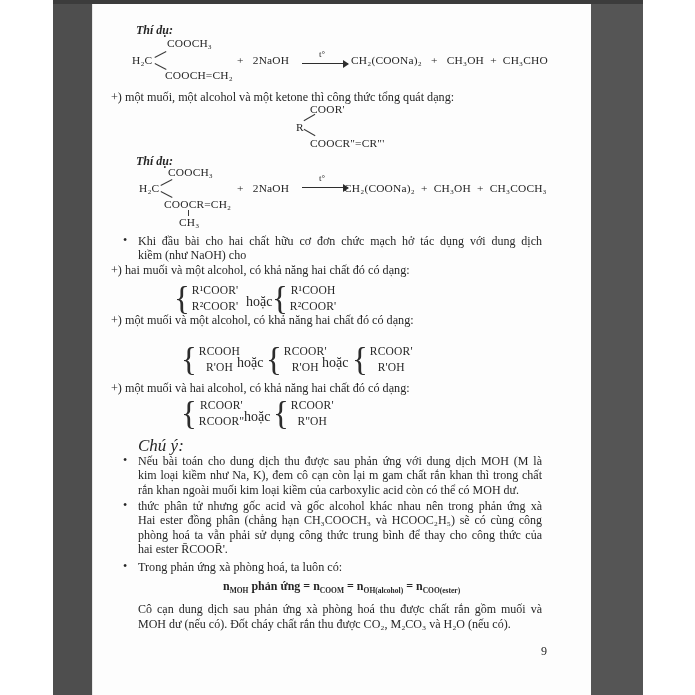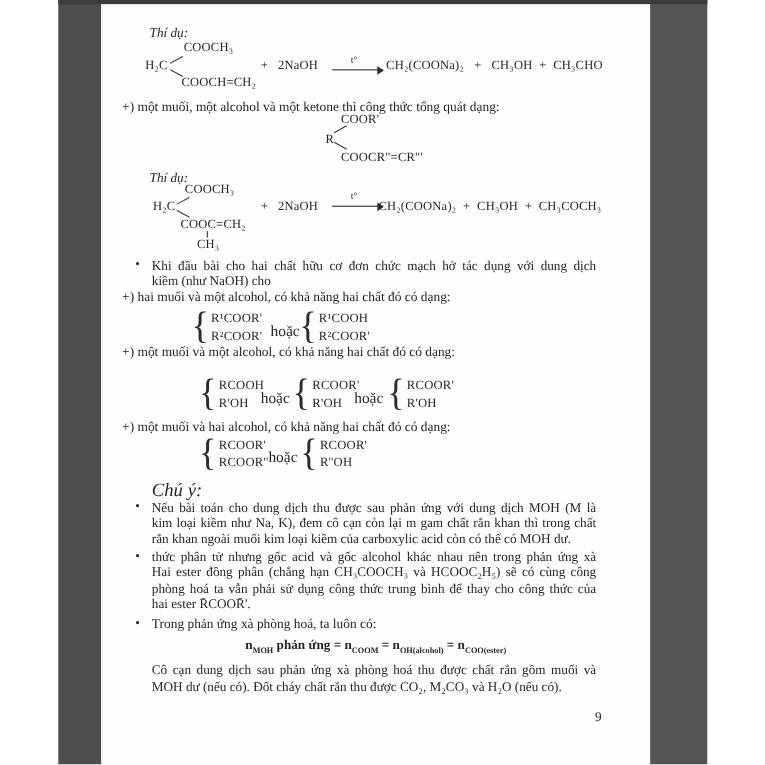--- a/index.html
+++ b/index.html
@@ -12,38 +12,38 @@
     overflow: hidden;
   }
   .abs { position: absolute; }
   .bar-left  { position: absolute; left: 53px;  top: 0; width: 39px; height: 695px; background: #4e4e4e; }
   .bar-right { position: absolute; left: 591px; top: 0; width: 52px; height: 695px; background: #555555; }
   .strip-top { position: absolute; left: 53px;  top: 0; width: 590px; height: 4px;  background: #3c3c3c; }
   .page {
     position: absolute; left: 92px; top: 4px; width: 499px; height: 691px;
     background: #fdfdfd; border-left: 1px solid #e8e8e8;
   }
-  .lbl { font-size: 12px; font-style: italic; font-weight: 400; white-space: nowrap; }
+  .lbl { font-size: 12px; font-style: italic; font-weight: 700; white-space: nowrap; }
   .chem { font-size: 11.4px; white-space: pre; letter-spacing: 0.2px; }
   .body-line { font-size: 12.2px; white-space: nowrap; }
   .jpar { font-size: 12px; }
   .jl { line-height: 14.3px; height: 14.3px; overflow: hidden; white-space: nowrap; }
   .just { text-align: justify; text-align-last: justify; white-space: normal; }
   .bond { position: absolute; width: 13px; height: 1.2px; background: #3a3a3a; }
   .vbond { position: absolute; width: 1.2px; height: 6px; background: #3a3a3a; }
   .rxn { position: absolute; width: 46px; height: 20px; }
   .rxn .cond { position: absolute; top: 0; left: 0; right: 6px; text-align: center; font-size: 9px; height: 12px; }
   .rxn .shaft { position: absolute; top: 14px; left: 0; right: 0; height: 1.2px; background: #2e2e2e; }
   .rxn .shaft::after {
     content: ""; position: absolute; right: -1px; top: -3.4px;
     border-left: 6px solid #2e2e2e; border-top: 4px solid transparent; border-bottom: 4px solid transparent;
   }
   .fgroup { position: absolute; display: flex; align-items: center; }
   .brace { font-size: 33px; line-height: 33px; font-weight: 400; color: #2c2c2c; margin-right: 2px; transform: scaleY(1.05); }
-  .fcol { display: flex; flex-direction: column; }
+  .fcol { display: flex; flex-direction: column; text-align: center; }
   .fr { font-size: 11.5px; line-height: 16px; white-space: pre; letter-spacing: 0.2px; }
   .or { position: absolute; font-size: 14px; }
   .dot { font-size: 12px; }
   .noteslbl { font-size: 17px; font-style: italic; font-weight: 400; }
   .equation { font-size: 12px; font-weight: 600; white-space: nowrap; }
   .equation sub { font-size: 7.5px; letter-spacing: 0; }
   .pagenum { font-size: 12px; }
 </style>
 </head>
 <body>
@@ -73,21 +73,21 @@
   <div class="bond" style="left:210px;top:113px;transform:rotate(-30deg)"></div>
   <div class="abs chem" style="left:217px;top:99px">COOR'</div>
   <div class="bond" style="left:210px;top:128px;transform:rotate(30deg)"></div>
   <div class="abs chem" style="left:217px;top:133px">COOCR"=CR"'</div>
 
   <div class="abs lbl" style="left:43px;top:150px">Thí dụ:</div>
   <div class="abs chem" style="left:75px;top:162px">COOCH₃</div>
   <div class="bond" style="left:67px;top:178px;transform:rotate(-28deg)"></div>
   <div class="abs chem" style="left:46px;top:178px">H₂C</div>
   <div class="bond" style="left:67px;top:190px;transform:rotate(28deg)"></div>
-  <div class="abs chem" style="left:71px;top:194px">COOC=CH₂</div>
+  <div class="abs chem" style="left:71px;top:194px">COOCR=CH₂</div>
   <div class="vbond" style="left:95px;top:206px"></div>
   <div class="abs chem" style="left:86px;top:212px">CH₃</div>
   <div class="abs chem" style="left:144px;top:178px">+   2NaOH</div>
   <div class="rxn" style="left:209px;top:169px">
     <div class="cond">t°</div>
     <div class="shaft"></div>
   </div>
   <div class="abs chem" style="left:251px;top:178px">CH₂(COONa)₂  +  CH₃OH  +  CH₃COCH₃</div>
 
   <div class="abs dot" style="left:30px;top:229px">•</div>

